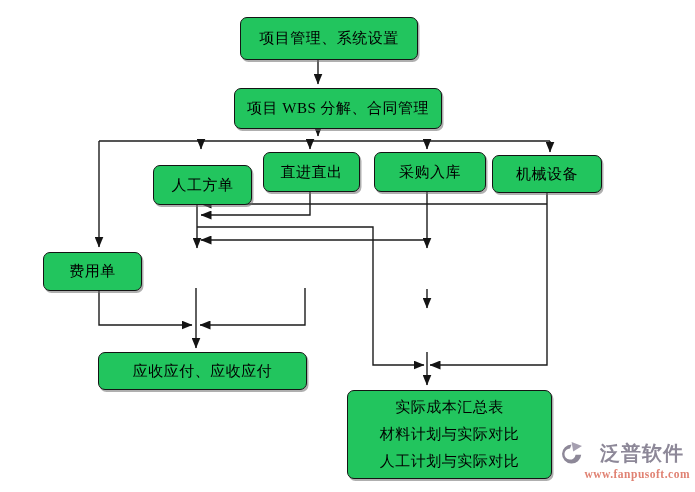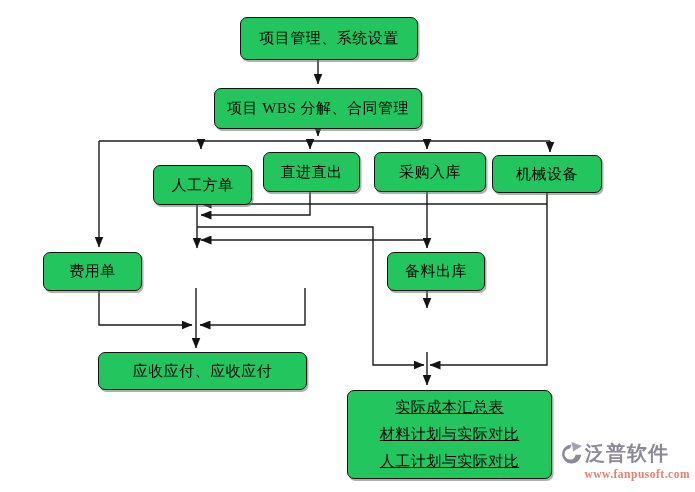--- a/index.html
+++ b/index.html
@@ -8,23 +8,23 @@
     font-family:"Liberation Serif","DejaVu Serif",serif;
   }
   .wires{position:absolute;left:0;top:0;z-index:1;}
   .node{
     position:absolute;z-index:2;background:#22c55e;
     border:1.4px solid #141414;border-radius:7px;
     box-shadow:1.5px 2px 0 rgba(110,110,110,.55);
     display:flex;align-items:center;justify-content:center;
     font-size:15px;color:#000;letter-spacing:.5px;white-space:nowrap;
   }
-  .node.multi{flex-direction:column;justify-content:center;line-height:27px;text-decoration:underline;}
+  .node.multi{flex-direction:column;justify-content:center;line-height:27px;}
   .wm{position:absolute;left:558px;top:440px;z-index:3;width:132px;}
-  .wm-row{display:flex;align-items:center;gap:3px;}
+  .wm-row{display:flex;align-items:center;gap:18px;}
   .wm-brand{font-size:20px;font-weight:bold;color:#8d8898;letter-spacing:1px;}
   .wm-url{font-size:11.5px;font-weight:bold;color:#e08273;letter-spacing:.5px;margin-top:1px;text-align:right;}
 </style>
 </head>
 <body>
 
 <div class="stage">
 
   <svg class="wires" width="695" height="492" viewBox="0 0 695 492">
     <defs>
@@ -59,21 +59,21 @@
       <polyline points="99,288 99,325 192,325" marker-end="url(#ah)"></polyline>
       <polyline points="305,288 305,325 200,325" marker-end="url(#ah)"></polyline>
       <polyline points="196,288 196,348" marker-end="url(#ah)"></polyline>
     </g>
   </svg>
 
   <div class="node" style="left:240px;top:17px;width:176px;height:41px">
     <span>项目管理、系统设置</span>
   </div>
 
-  <div class="node" style="left:214px;top:88px;width:206px;height:39px">
+  <div class="node" style="left:234px;top:88px;width:206px;height:39px">
     <span>项目 WBS 分解、合同管理</span>
   </div>
 
   <div class="node" style="left:153px;top:165px;width:97px;height:38px">
     <span>人工方单</span>
   </div>
 
   <div class="node" style="left:263px;top:152px;width:95px;height:38px">
     <span>直进直出</span>
   </div>
@@ -85,23 +85,20 @@
   <div class="node" style="left:43px;top:252px;width:97px;height:37px">
     <span>费用单</span>
   </div>
 
   <div class="node" style="left:492px;top:155px;width:108px;height:36px">
     <span>机械设备</span>
   </div>
 
 
 
-  <div class="node" style="left:387px;top:252px;width:96px;height:37px">
-    <span>备料出库</span>
-  </div>
 
 
   <div class="node" style="left:98px;top:352px;width:207px;height:36px">
     <span>应收应付、应收应付</span>
   </div>
 
   <div class="node multi" style="left:347px;top:390px;width:203px;height:87px">
     <span>实际成本汇总表</span>
     <span>材料计划与实际对比</span>
     <span>人工计划与实际对比</span>

